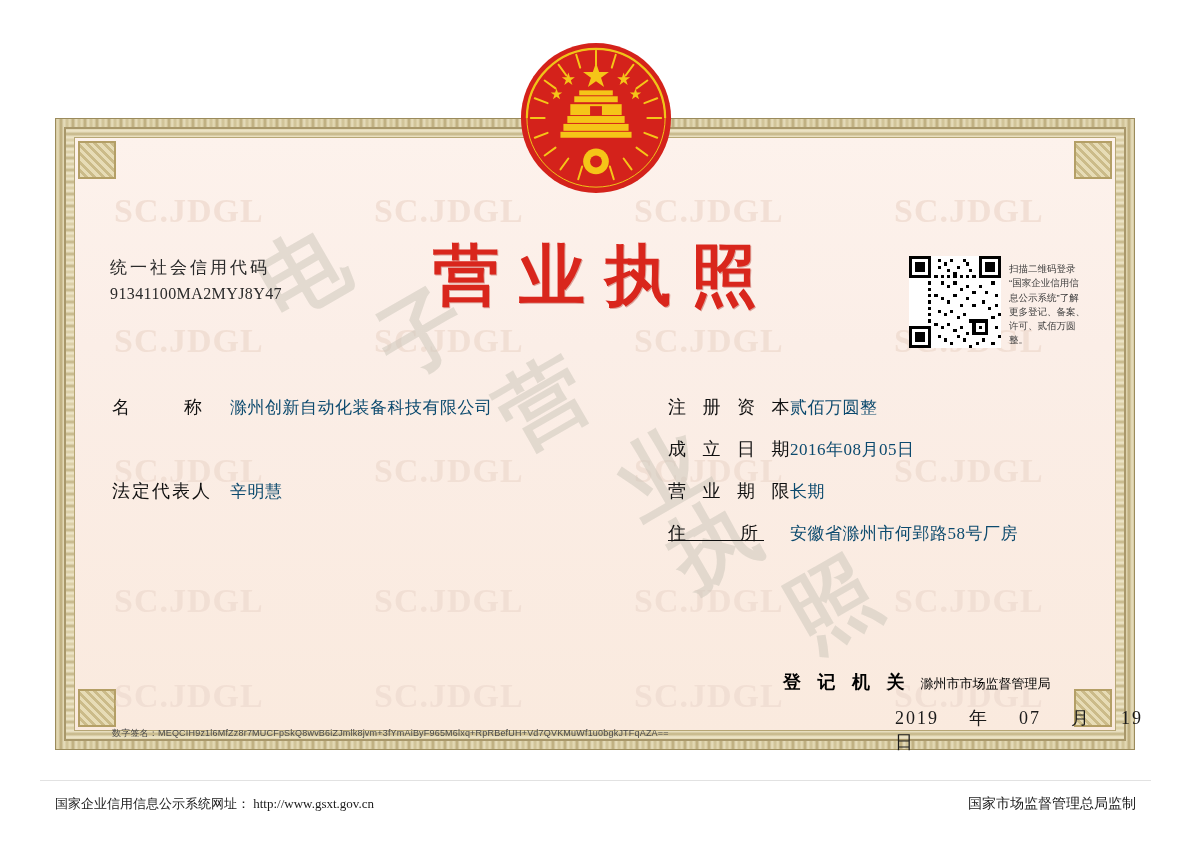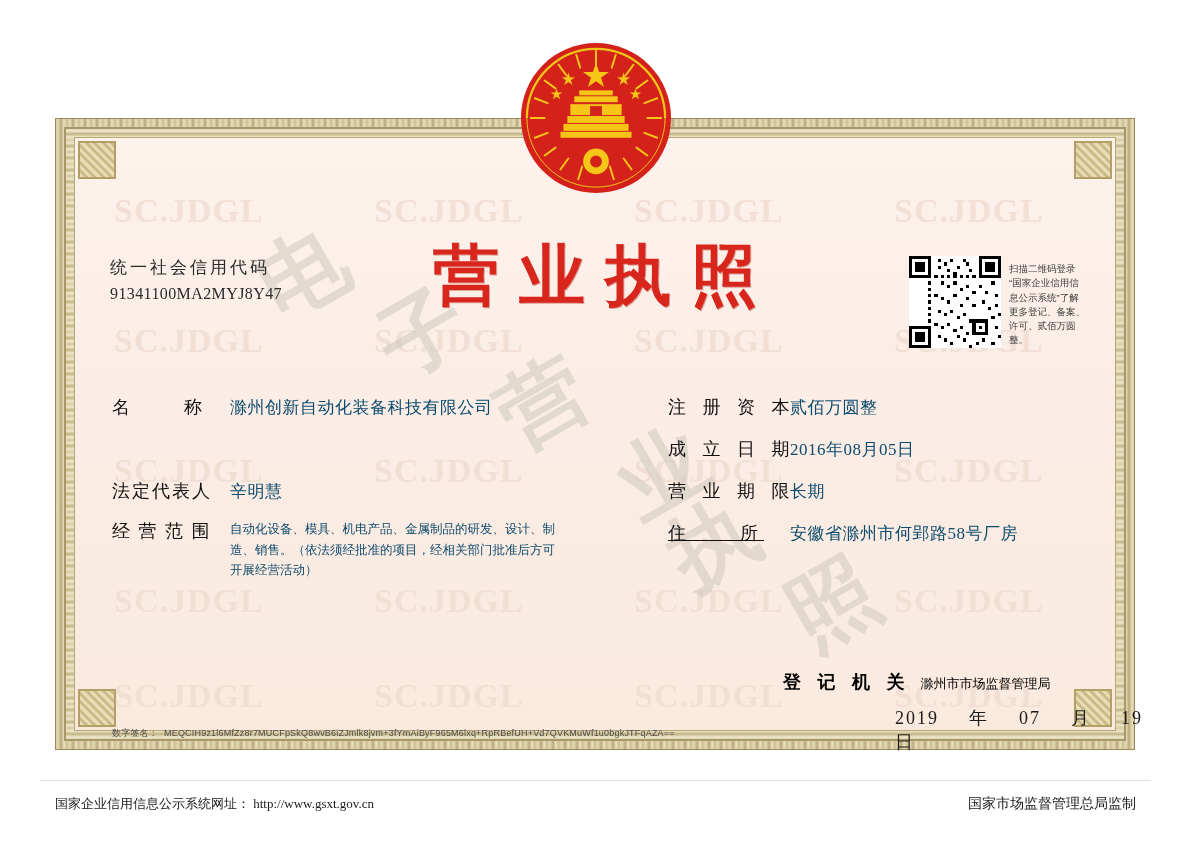--- a/index.html
+++ b/index.html
@@ -257,21 +257,21 @@
   #digital-sign {
     position: absolute;
     left: 112px;
     top: 727px;
     width: 900px;
     font-size: 9px;
     color: #4a4a4a;
     font-family: "Liberation Sans", sans-serif;
     letter-spacing: .2px;
   }
-  #digital-sign .ds-label { margin-right: 6px; }
+  #digital-sign .ds-label { }
 
   
   #footer-left {
     position: absolute;
     left: 55px;
     top: 795px;
     font-size: 13px;
     color: #1b1b1b;
   }
   #footer-right {
@@ -516,23 +516,20 @@
 
     <div class="field" id="f-name">
       <span class="lbl">名　　称</span><span class="val">滁州创新自动化装备科技有限公司</span>
     </div>
 
 
     <div class="field" id="f-legal">
       <span class="lbl">法定代表人</span><span class="val">辛明慧</span>
     </div>
 
-    <div class="field" id="f-scope">
-      <span class="lbl">经 营 范 围</span><span class="val">自动化设备、模具、机电产品、金属制品的研发、设计、制造、销售。（依法须经批准的项目，经相关部门批准后方可开展经营活动）</span>
-    </div>
 
     <div class="field" id="f-capital">
       <span class="lbl">注 册 资 本</span><span class="val">贰佰万圆整</span>
     </div>
 
     <div class="field" id="f-estdate">
       <span class="lbl">成 立 日 期</span><span class="val">2016年08月05日</span>
     </div>
 
     <div class="field" id="f-term">

